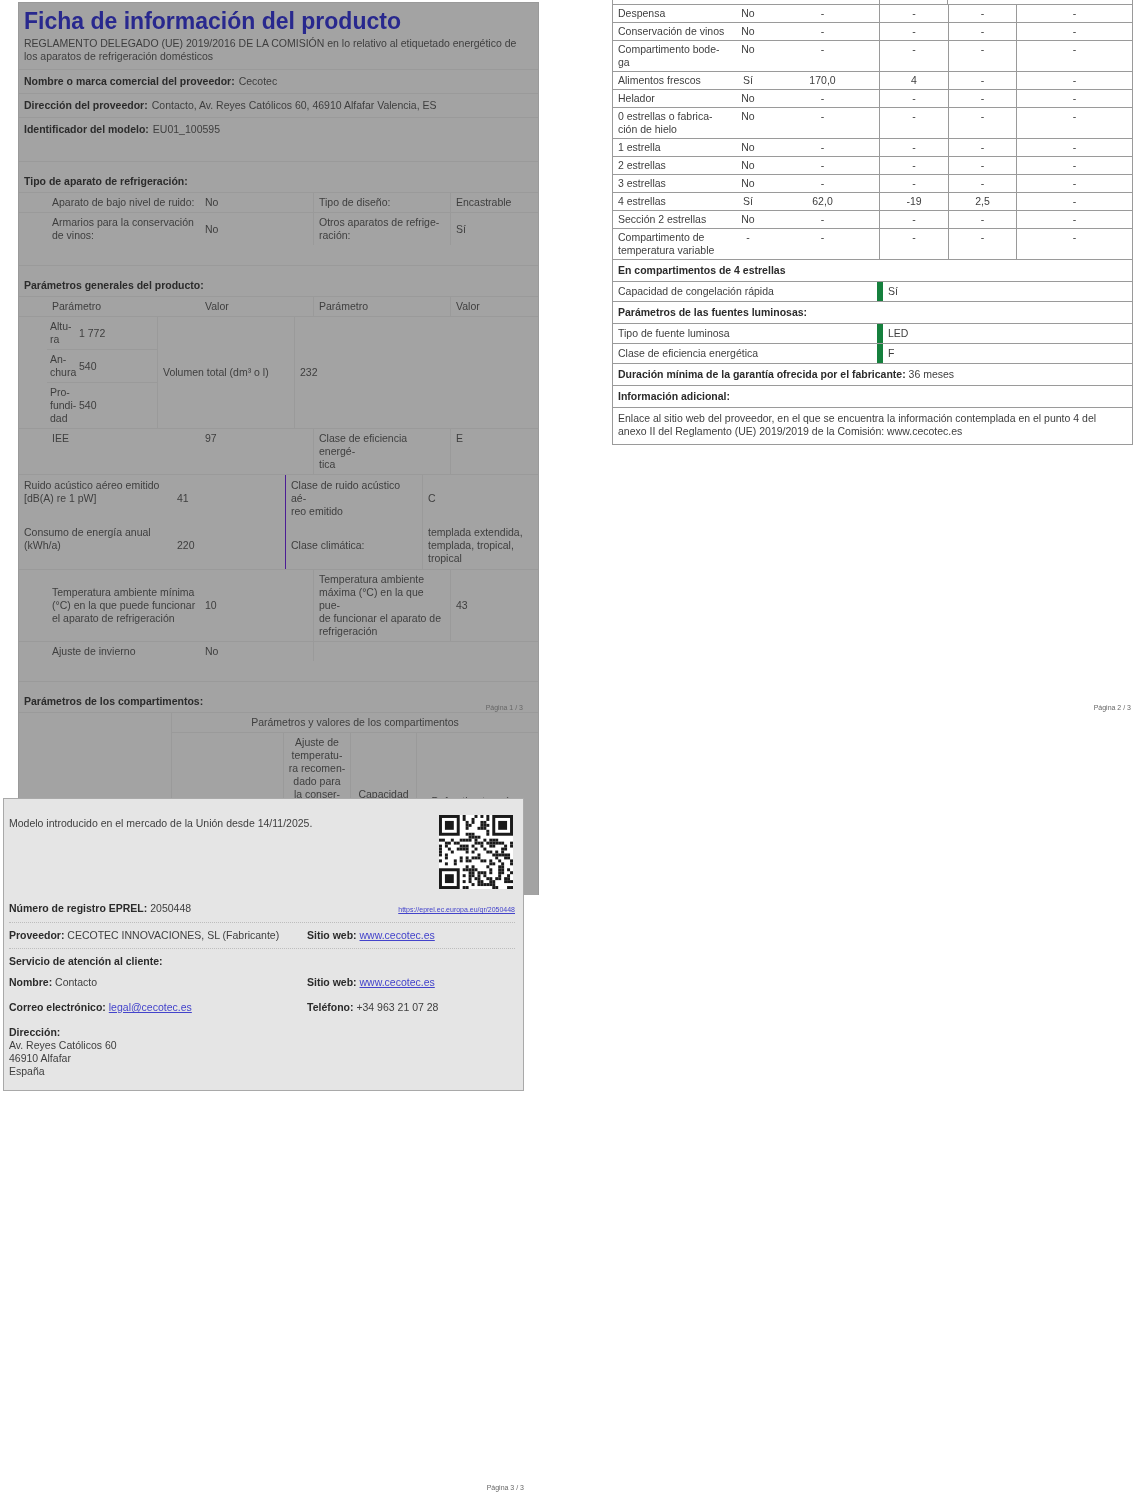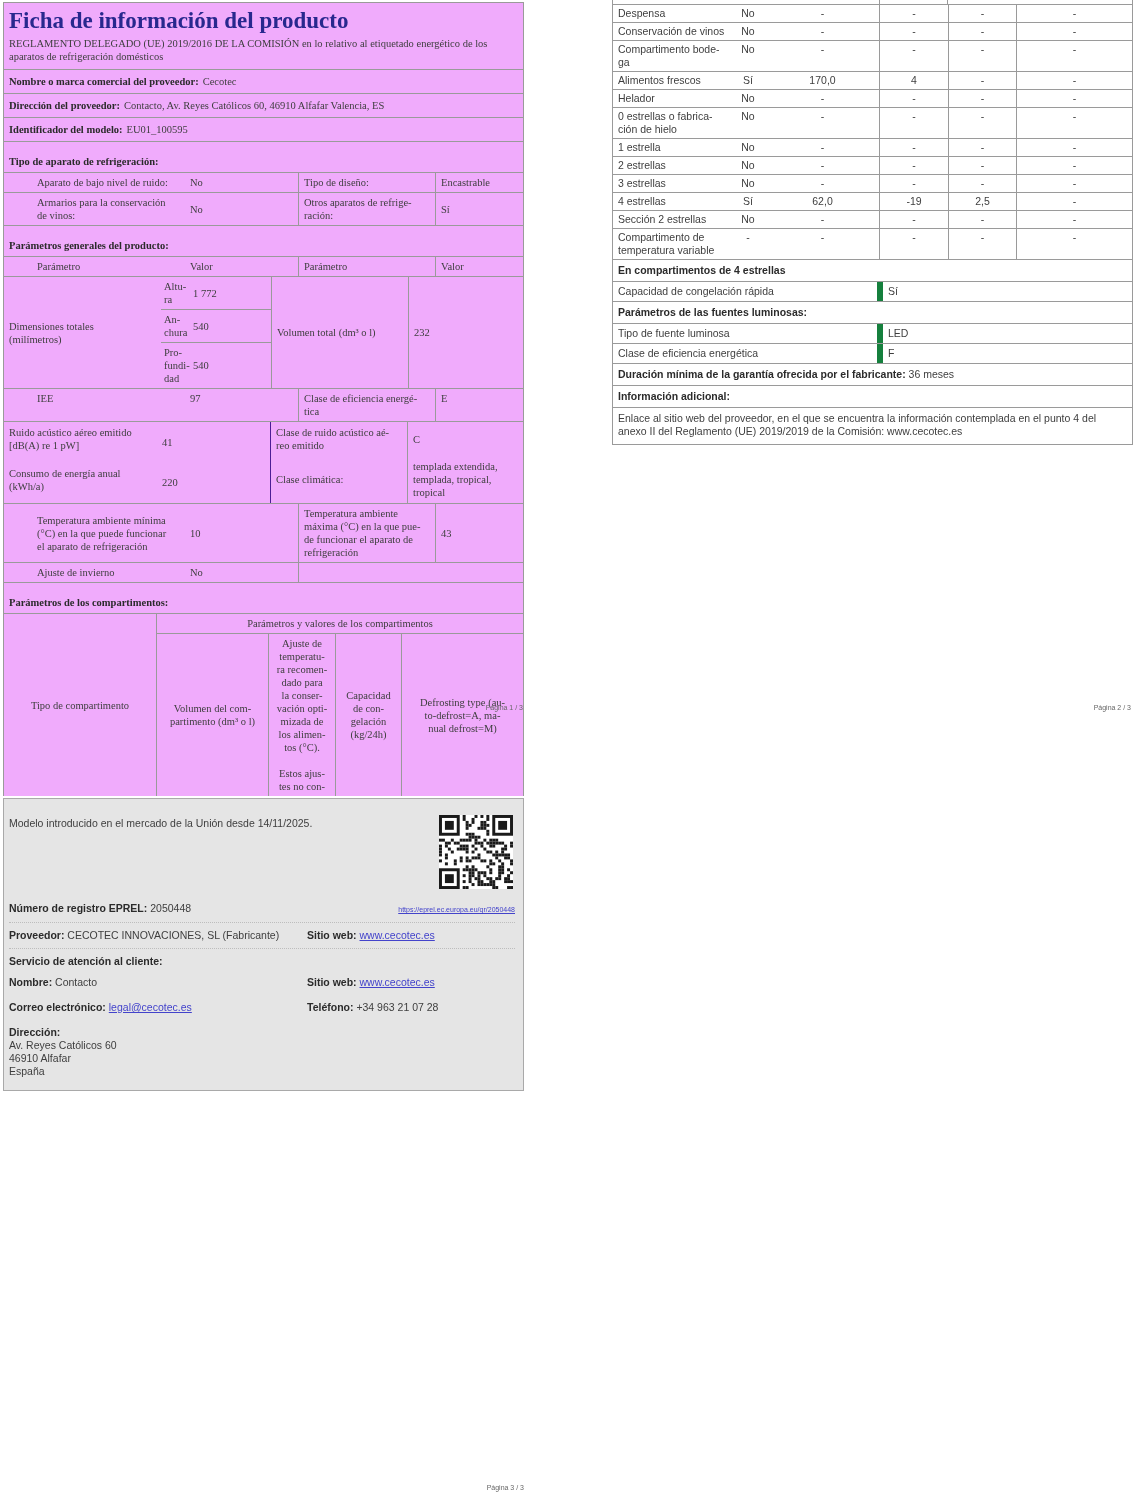--- a/index.html
+++ b/index.html
@@ -3,28 +3,28 @@
 <meta charset="utf-8">
 <style>
   html,body{margin:0;padding:0;background:#fff;}
   #canvas{position:relative;width:1134px;height:1500px;background:#fff;overflow:hidden;
           font-family:"Liberation Sans", sans-serif;color:#3e3e3e;font-size:10.5px;line-height:13px;}
   .pl{white-space:pre-line;}
   b,.bold{font-weight:bold;color:#2b2b2b;}
   .link{color:#4343cb;text-decoration:underline;}
 
   
-  #page1{position:absolute;left:3px;top:2px;width:521px;border:1px solid #9a9a9a;border-bottom:none;box-sizing:border-box;background:#f0abfc;font-family:Liberation Serif, serif;}
+  #page1{position:absolute;left:18px;top:2px;width:521px;border:1px solid #9a9a9a;border-bottom:none;box-sizing:border-box;background:#a3a3a3;}
   .row{border-top:1px solid #9a9a9a;box-sizing:border-box;}
   .row.first{border-top:none;}
   #p1-title{font-size:23px;line-height:26px;font-weight:bold;color:#28288e;padding:5px 6px 2px 5px;}
   #p1-subtitle{padding:1px 8px 6px 5px;color:#3e3e3e;}
   .kvline{padding:5px 6px 5px 5px;}
   .kvline .v{margin-left:4px;}
-  .section{padding:13px 6px 4px 5px;}
+  .section{padding:13px 6px 4px 5px;margin-top:20px;}
   .fx{display:flex;align-items:stretch;}
   .p1a{width:154px;padding:3px 4px 3px 5px;box-sizing:border-box;margin-left:28px;}
   .p1b{width:113px;padding:3px 4px;box-sizing:border-box;border-right:1px solid #9a9a9a;}
   .p1c{width:137px;padding:3px 4px 3px 5px;box-sizing:border-box;border-right:1px solid #9a9a9a;}
   .p1d{flex:1;padding:3px 4px 3px 5px;box-sizing:border-box;}
   .nobrd{border-right:none !important;}
   .vmid{display:flex;flex-direction:column;justify-content:center;}
   
   .dimlabel{width:129px;padding:3px 4px 3px 5px;box-sizing:border-box;display:flex;flex-direction:column;justify-content:center;}
   .dimsub{width:139px;box-sizing:border-box;border-right:1px solid #9a9a9a;display:flex;flex-direction:column;}
@@ -122,22 +122,20 @@
     <div class="row section"><b>Parámetros generales del producto:</b></div>
 
     <div class="row fx">
       <div class="p1a">Parámetro</div>
       <div class="p1b">Valor</div>
       <div class="p1c">Parámetro</div>
       <div class="p1d">Valor</div>
     </div>
 
     <div class="row fx">
-      <div class="dimlabel pl">Dimensiones totales
-(milímetros)</div>
       <div class="dimsub">
         <div class="sub" style="min-height:27px">
           <div class="sublab pl">Altu-
 ra</div>
           <div class="subval">1 772</div>
         </div>
         <div class="sub" style="min-height:27px">
           <div class="sublab pl">An-
 chura</div>
           <div class="subval">540</div>

